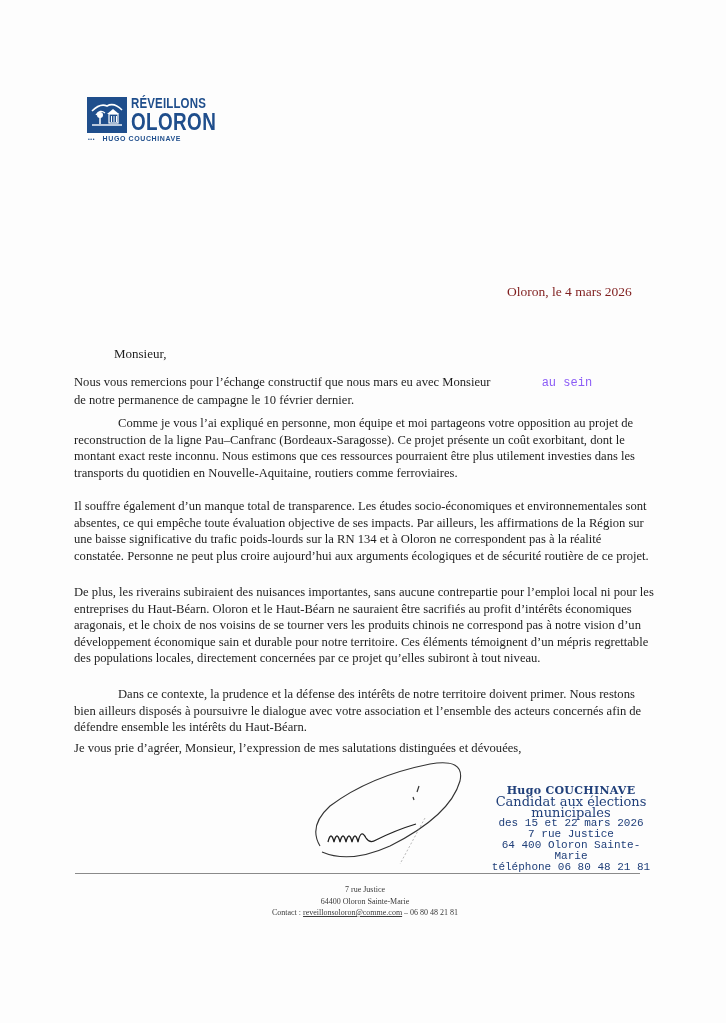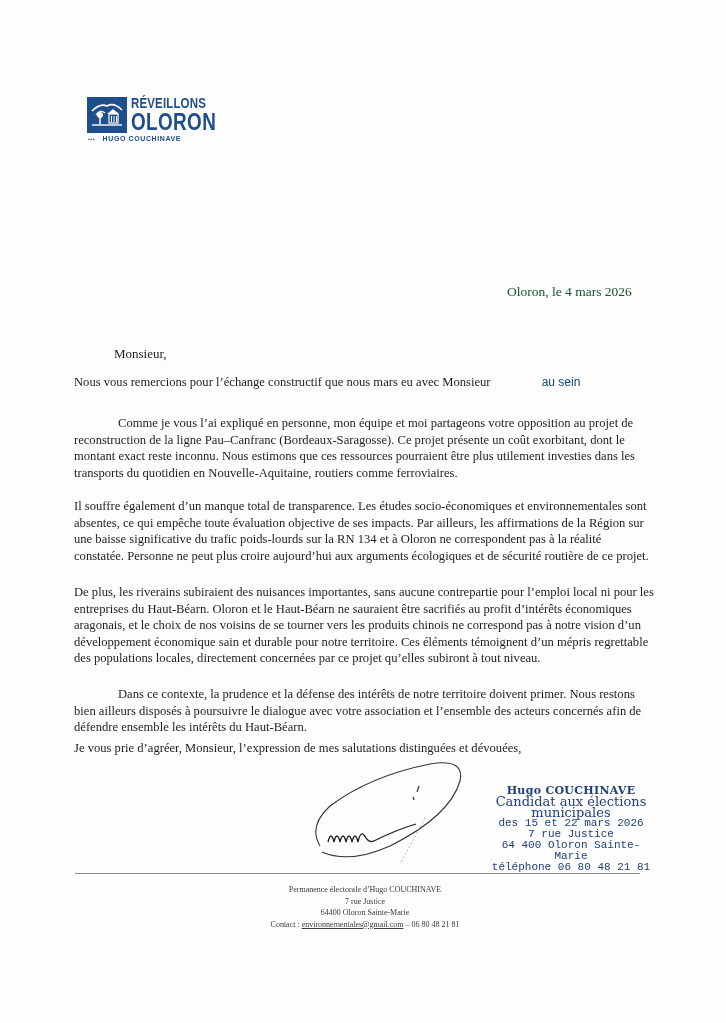--- a/index.html
+++ b/index.html
@@ -14,34 +14,34 @@
   .logo-text { margin-left: 4px; font-family: "Liberation Sans", "DejaVu Sans", sans-serif;
                font-weight: bold; color: #1f4e8c; line-height: 1; transform: scaleX(0.82);
                transform-origin: left top; }
   .logo-t1 { font-size: 14px; letter-spacing: 0.2px; }
   .logo-t2 { font-size: 23px; letter-spacing: 0.5px; margin-top: 1px; }
   .logo-sub { position: absolute; left: 88px; top: 135px; font-family: "Liberation Sans", "DejaVu Sans", sans-serif;
               font-size: 7px; color: #1f4e8c; letter-spacing: 0.6px; font-weight: bold; }
   .logo-sub .dots { font-size: 5px; margin-right: 5px; }
 
   
-  .date { position: absolute; left: 507px; top: 284px; font-size: 13.5px; color: #14532d; }
+  .date { position: absolute; left: 507px; top: 284px; font-size: 13.5px; color: #7f1d1d; }
 
   .salutation { position: absolute; left: 114px; top: 346px; font-size: 13px; }
 
   .body-text { position: absolute; left: 74px; width: 580px; font-size: 12.6px; line-height: 16.6px; }
   .body-text p { margin: 0; }
   .indent { text-indent: 44px; }
   .p1 { top: 374px; }
   .p2 { top: 415px; }
   .p3 { top: 498px; }
   .p4 { top: 584px; }
   .p5 { top: 686px; }
   .p6 { top: 740px; }
-  .sans-ins { font-family: Liberation Sans, sans-serif; font-size: 12px; color: #0c4a6e; margin-top: 6px; }
+  .sans-ins { font-family: Liberation Mono, monospace; font-size: 12px; color: #8b5cf6; margin-top: 6px; }
   .gap { display: inline-block; width: 48px; }
 
   
   .signature { position: absolute; left: 300px; top: 756px; }
   .sig-block { position: absolute; left: 486px; top: 785px; width: 170px; text-align: center;
                color: #21407a; font-family: "DejaVu Serif", "Liberation Serif", serif; line-height: 11px; }
   .sig-name { font-size: 11px; font-weight: bold; letter-spacing: 0.3px; }
   .sig-line { font-size: 13px; }
   .sig-small { font-size: 11px; font-family: Liberation Mono, monospace; }
 
@@ -81,20 +81,21 @@
     <span>HUGO COUCHINAVE</span>
   </div>
 
   <div class="date">Oloron, le 4 mars 2026</div>
 
   <div class="salutation">Monsieur,</div>
 
   <div class="body-text p1">
     <p>
       <span>Nous vous remercions pour l’échange constructif que nous mars eu avec Monsieur </span><span class="gap"></span><span class="sans-ins">au sein</span><br>
+      <span>de notre permanence de campagne le 10 février dernier.</span>
     </p>
   </div>
 
   <div class="body-text p2">
     <p class="indent">Comme je vous l’ai expliqué en personne, mon équipe et moi partageons votre opposition au projet de reconstruction de la ligne Pau–Canfranc (Bordeaux-Saragosse). Ce projet présente un coût exorbitant, dont le montant exact reste inconnu. Nous estimons que ces ressources pourraient être plus utilement investies dans les transports du quotidien en Nouvelle-Aquitaine, routiers comme ferroviaires.</p>
   </div>
 
   <div class="body-text p3">
     <p>Il souffre également d’un manque total de transparence. Les études socio-économiques et environnementales sont absentes, ce qui empêche toute évaluation objective de ses impacts. Par ailleurs, les affirmations de la Région sur une baisse significative du trafic poids-lourds sur la RN 134 et à Oloron ne correspondent pas à la réalité constatée. Personne ne peut plus croire aujourd’hui aux arguments écologiques et de sécurité routière de ce projet.</p>
   </div>
@@ -125,21 +126,20 @@
     <div class="sig-name">Hugo COUCHINAVE</div>
     <div class="sig-line">Candidat aux élections municipales</div>
     <div class="sig-small">des 15 et 22 mars 2026</div>
     <div class="sig-small">7 rue Justice</div>
     <div class="sig-small">64 400 Oloron Sainte-Marie</div>
     <div class="sig-small">téléphone   06 80 48 21 81</div>
   </div>
 
   <div class="footer-rule"></div>
   <div class="footer">
-    <div>Permanence électorale d’Hugo COUCHINAVE</div>
     <div>7 rue Justice</div>
     <div>64400 Oloron Sainte-Marie</div>
     <div>
-      <span>Contact : </span><span class="email">environnementales@gmail.com</span><span> – 06 80 48 21 81</span>
+      <span>Contact : </span><span class="email">reveillonsoloron@comme.com</span><span> – 06 80 48 21 81</span>
     </div>
   </div>
 
 </div>
 
 </body></html>

